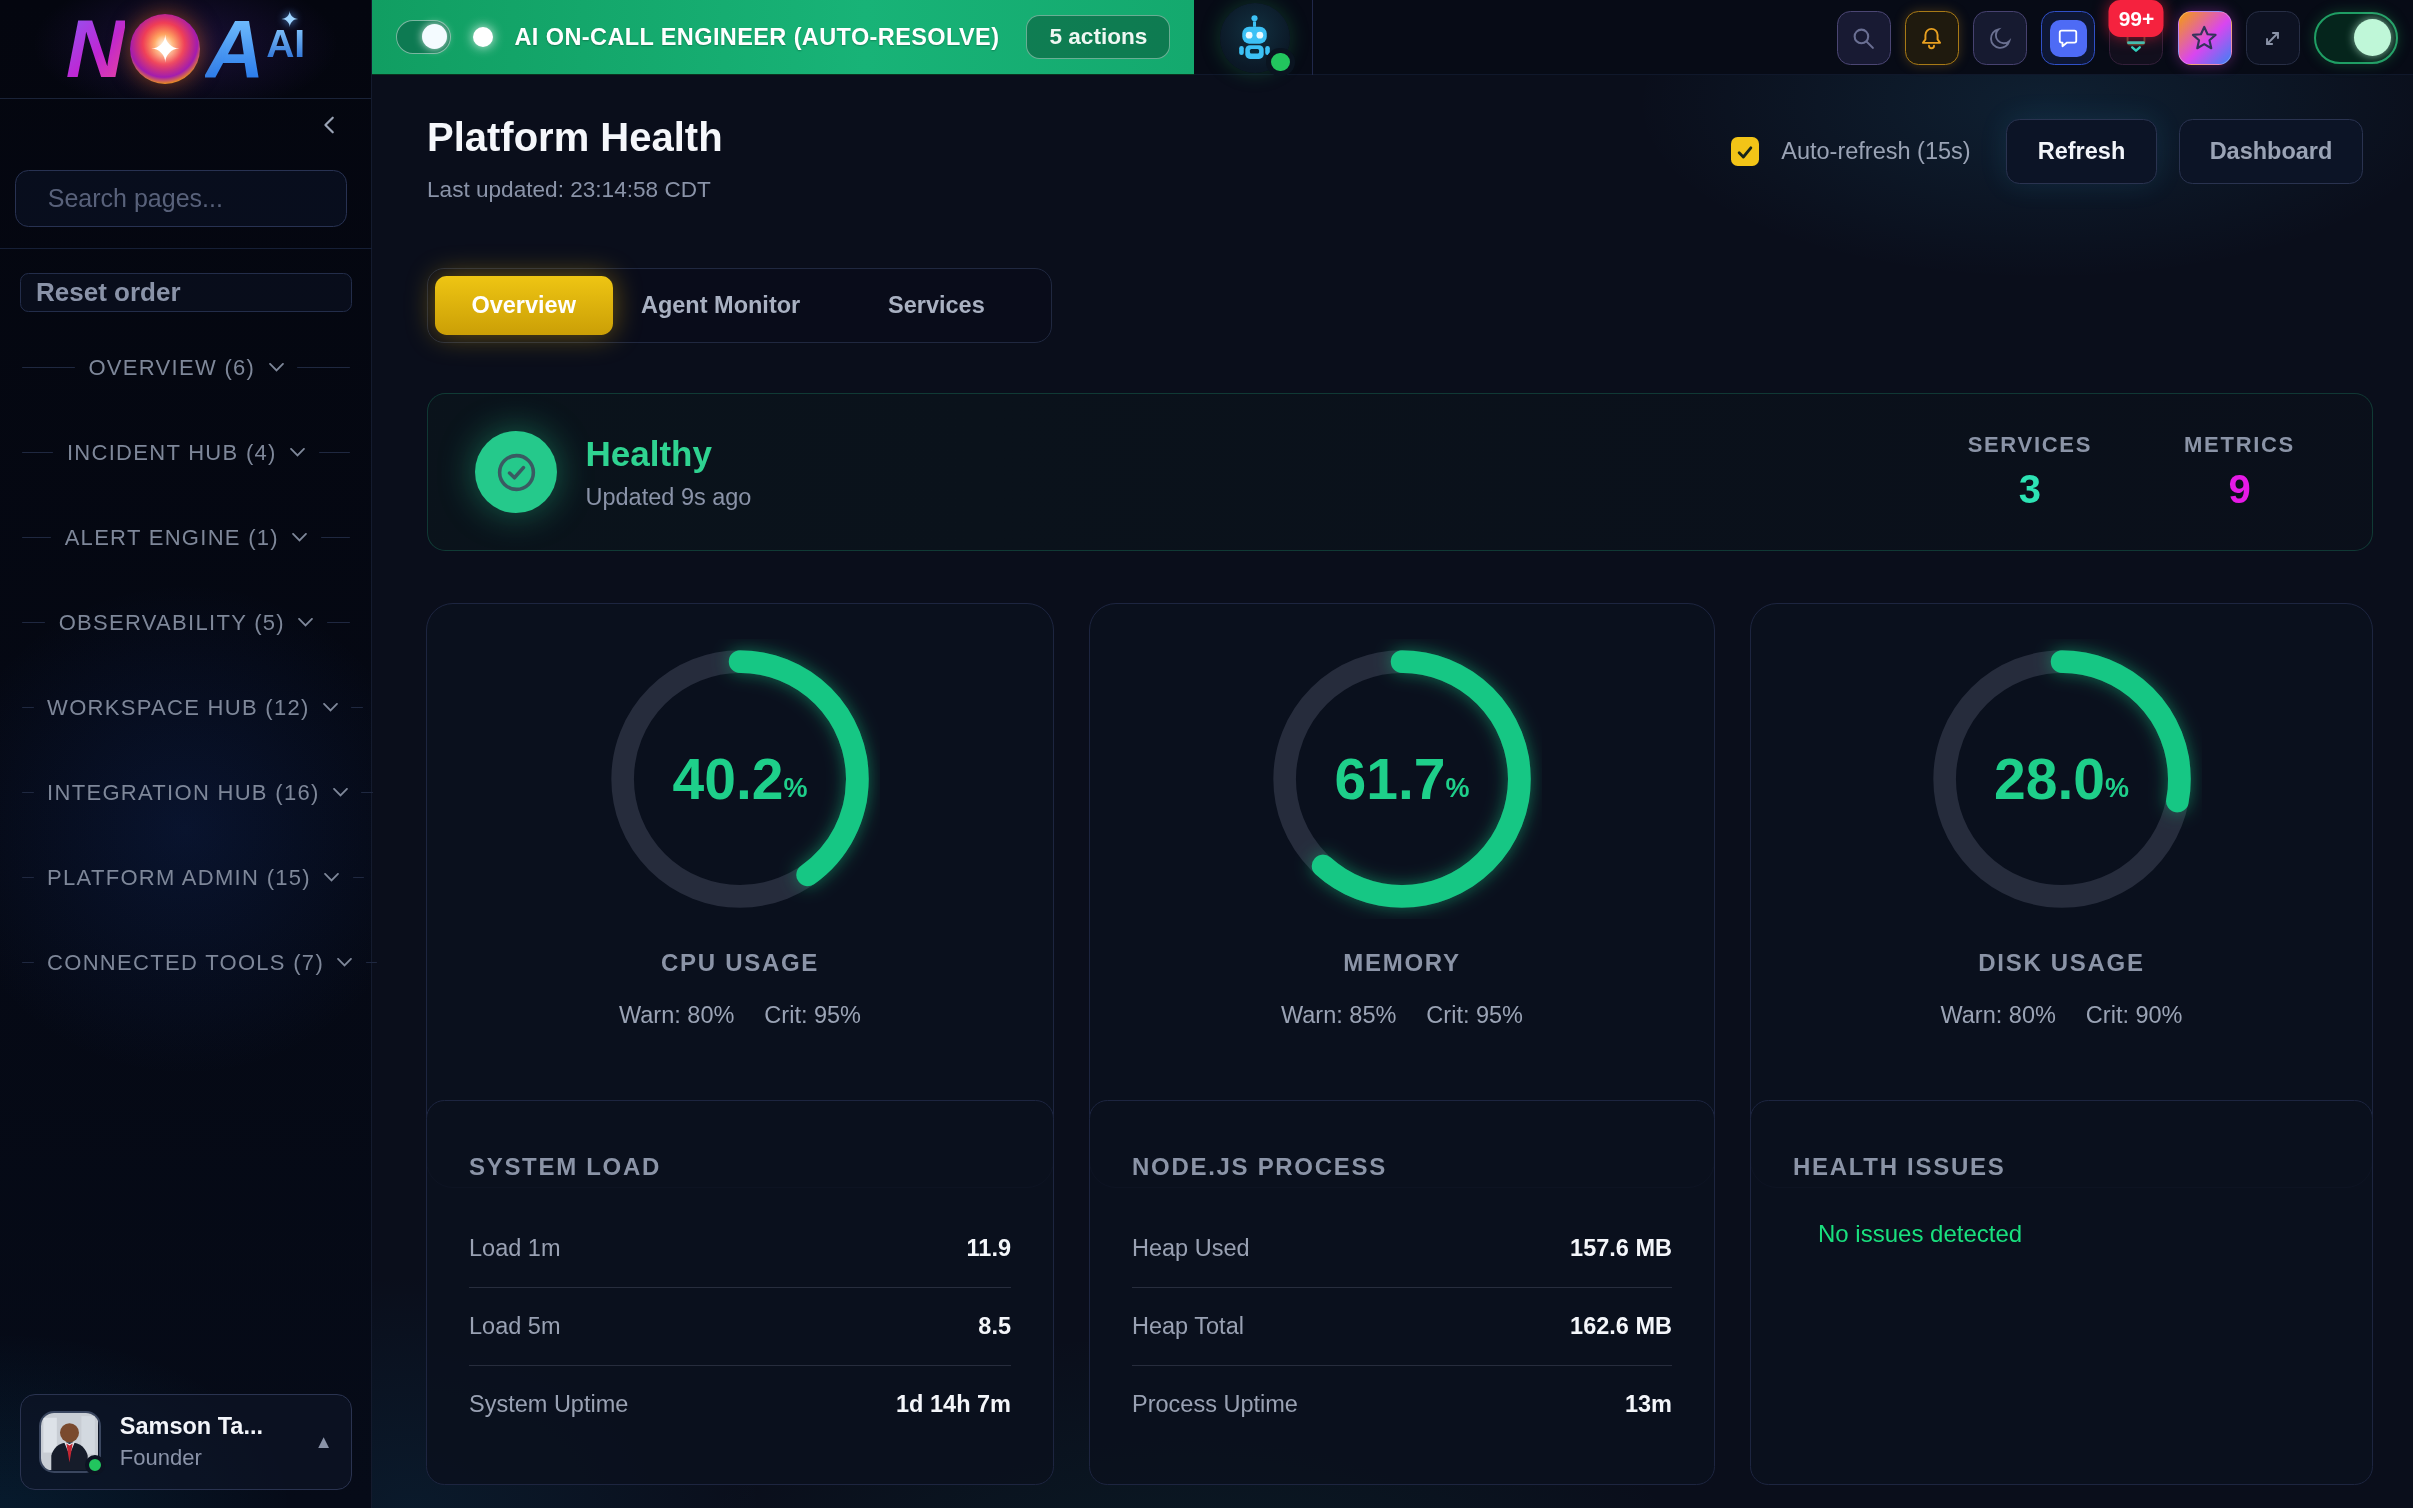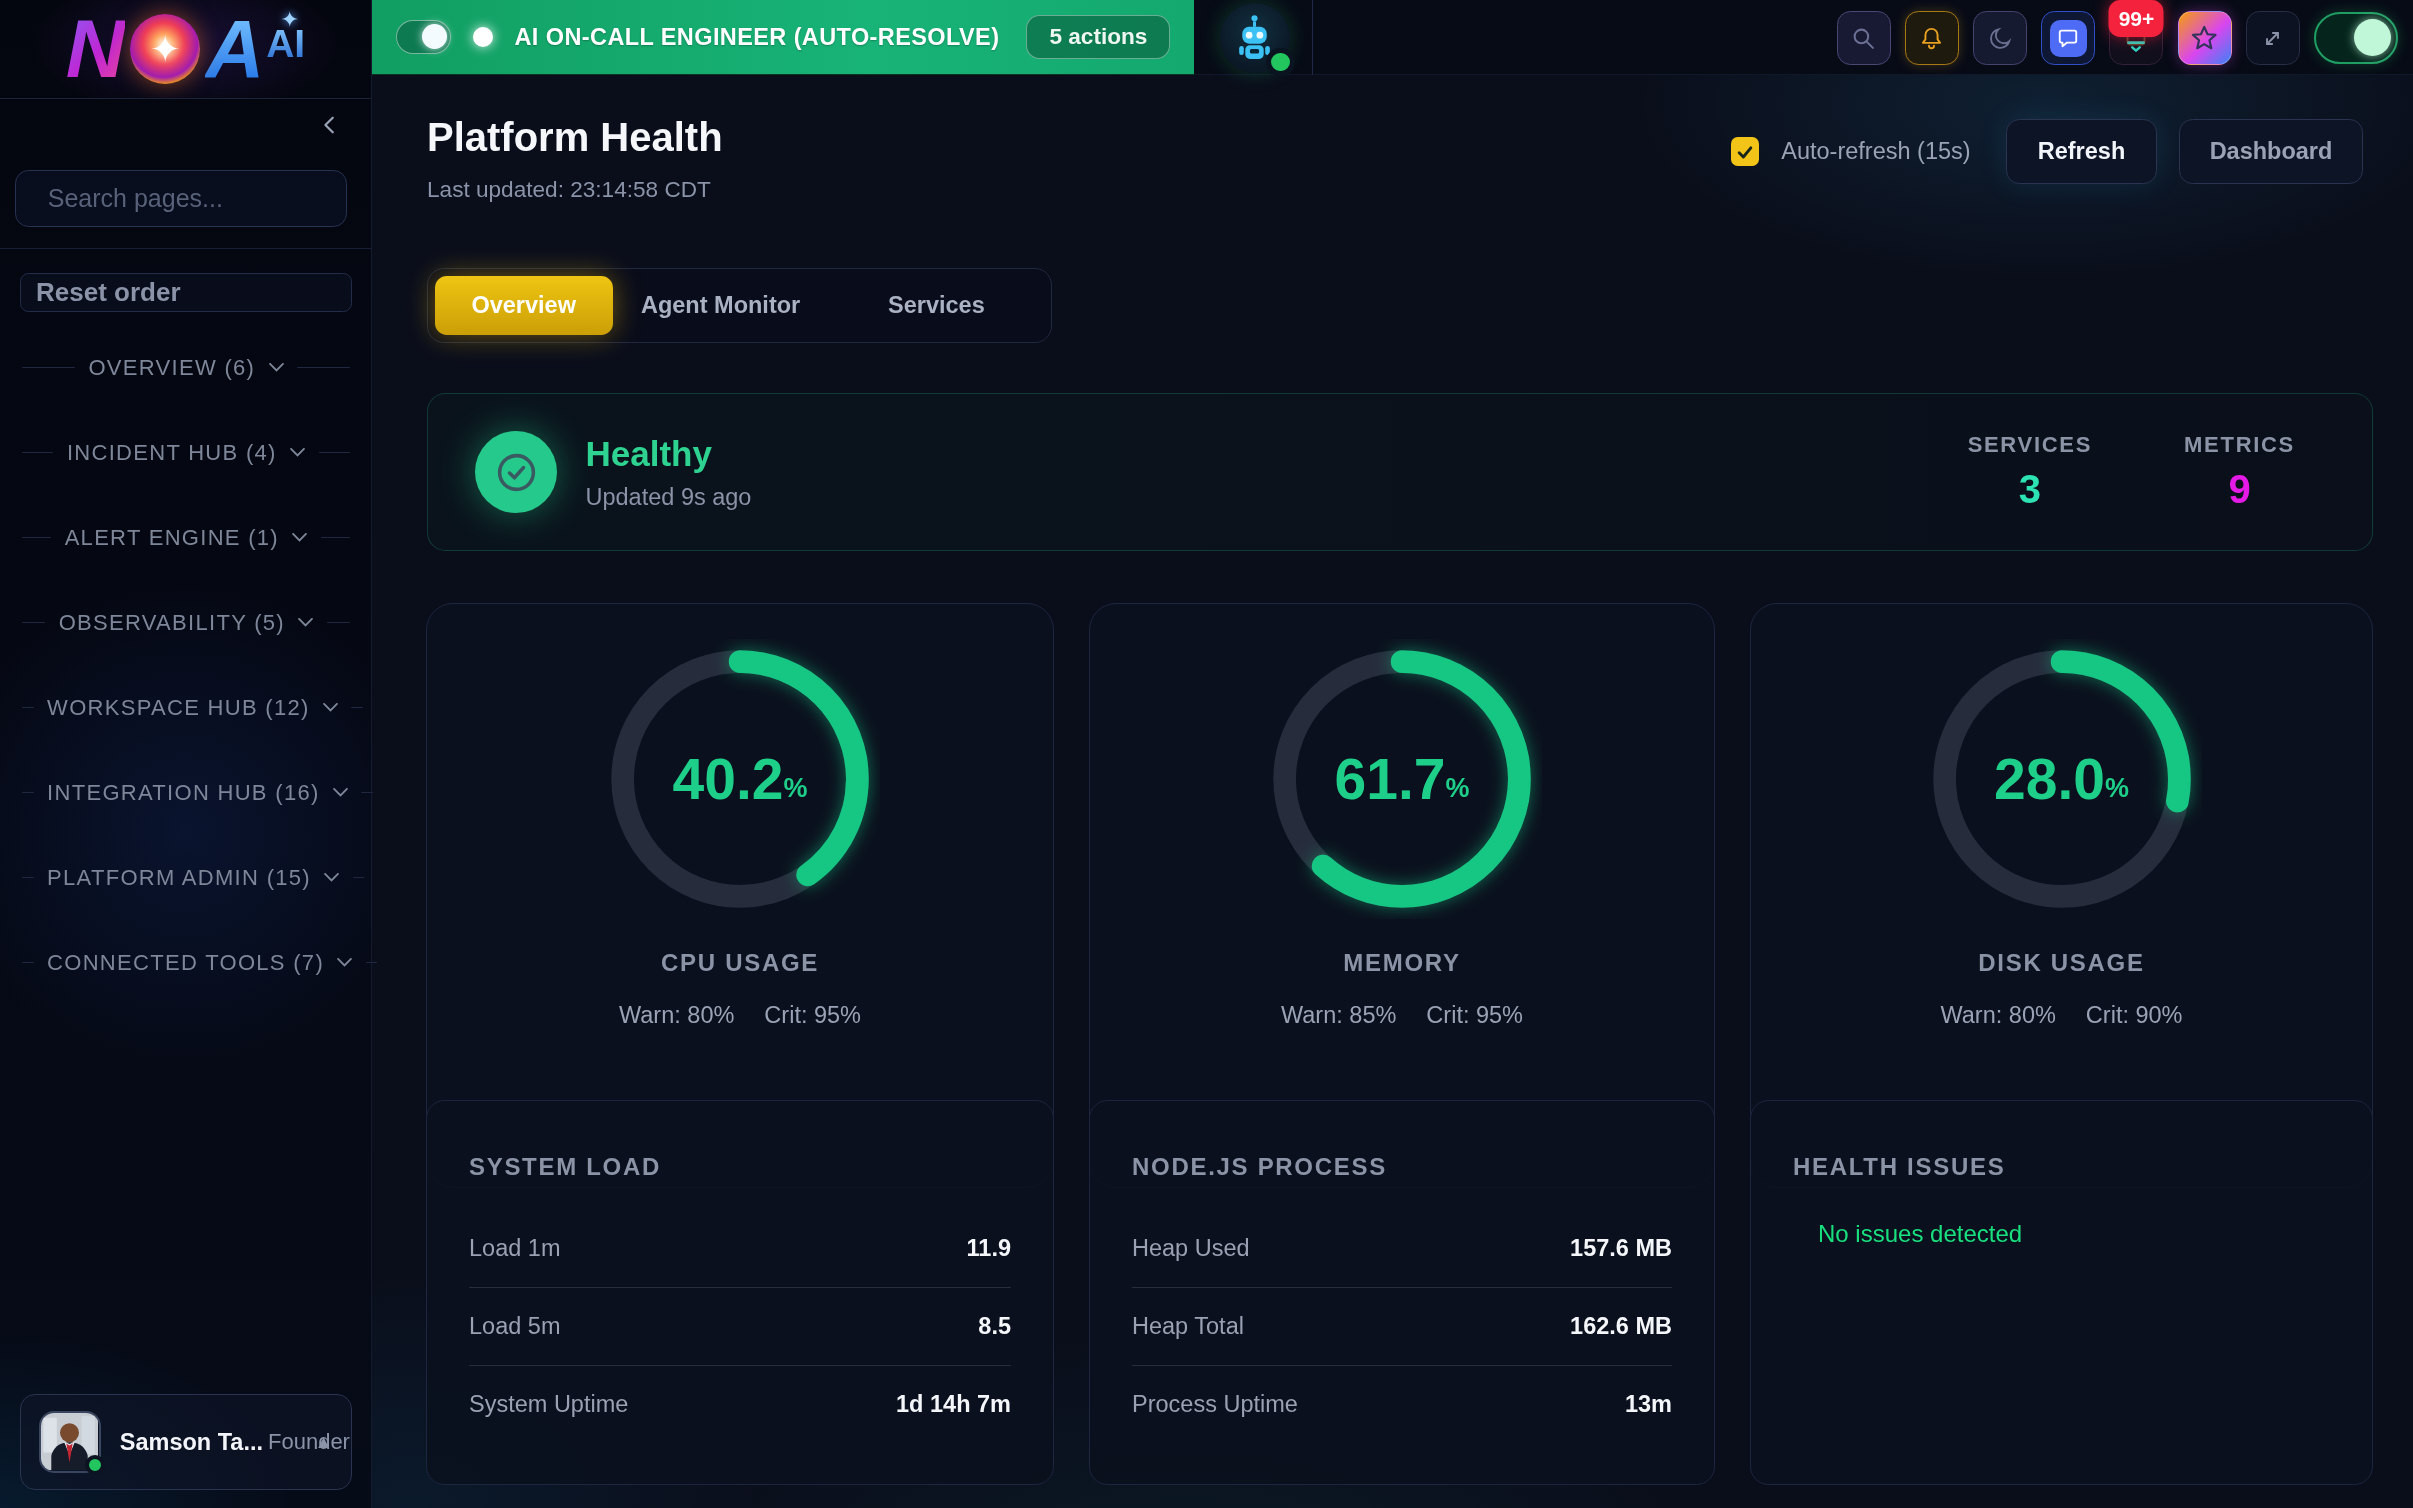--- a/index.html
+++ b/index.html
@@ -56,21 +56,21 @@
   .nav-item .lbl { color:#7e8799; font-size:22px; letter-spacing:1.3px; white-space:nowrap; }
   .nav-item svg { flex:0 0 auto; }
   .user-card { position:absolute; left:20px; top:1394px; width:332px; height:96px;
     border:0.8px solid #2a3350; border-radius:15px; background:rgba(15,22,40,.6);
     display:flex; align-items:center; gap:18.4px; padding:0 18.4px; cursor:pointer; }
   .avatar { position:relative; width:62px; height:62px; flex:0 0 auto; }
   .avatar .photo { width:62px; height:62px; border-radius:15px; overflow:hidden;
     border:2.5px solid #3a465f; }
   .avatar .dot { position:absolute; right:-3.4px; bottom:-1.7px; width:20px; height:20px;
     border-radius:50%; background:#22c55e; border:4.2px solid #0c1322; }
-  .user-meta { display:flex; flex-direction:row; gap:5px; min-width:0; }
+  .user-meta { display:flex; flex-direction:column; gap:5px; min-width:0; }
   .user-name { color:#f3f5fa; font-size:23.5px; font-weight:700; white-space:nowrap; }
   .user-role { color:#8a93a8; font-size:22px; }
   .user-caret { margin-left:auto; color:#8a93a8; font-size:18.4px; }
   
   .topbar { position:absolute; left:372px; top:0; width:2041px; height:75px;
     background:#070b16; border-bottom:0.8px solid #10182b; z-index:4; }
   .banner { position:absolute; left:0; top:0; width:822px; height:75px;
     background:linear-gradient(90deg,#119e62,#18b377 60%,#14a96e);
     display:flex; align-items:center; gap:22px; padding:0 23.5px; border-bottom:0.8px solid #0b331f; }
   .banner-toggle { width:55px; height:34px; border-radius:17px; background:#0d7a52;

